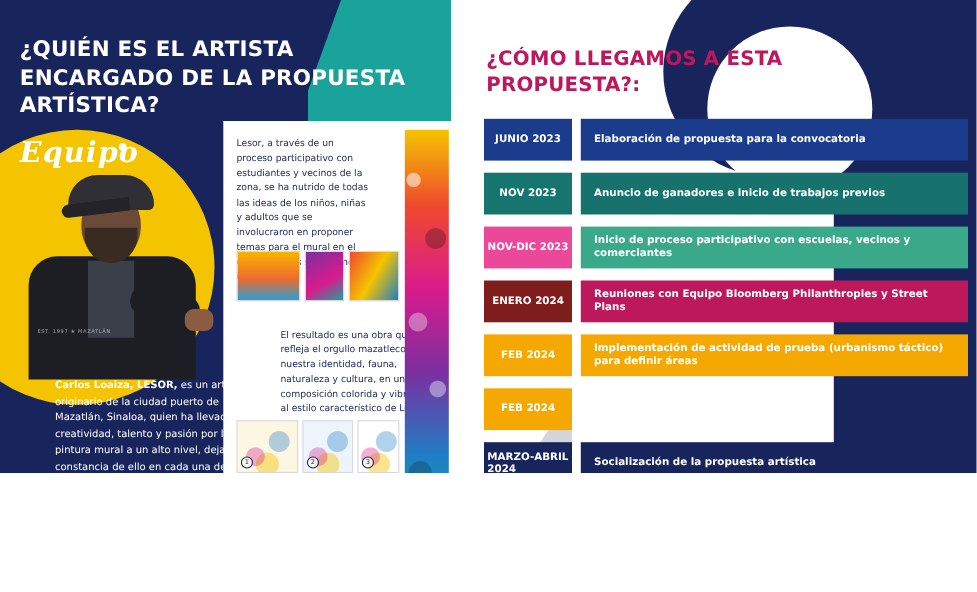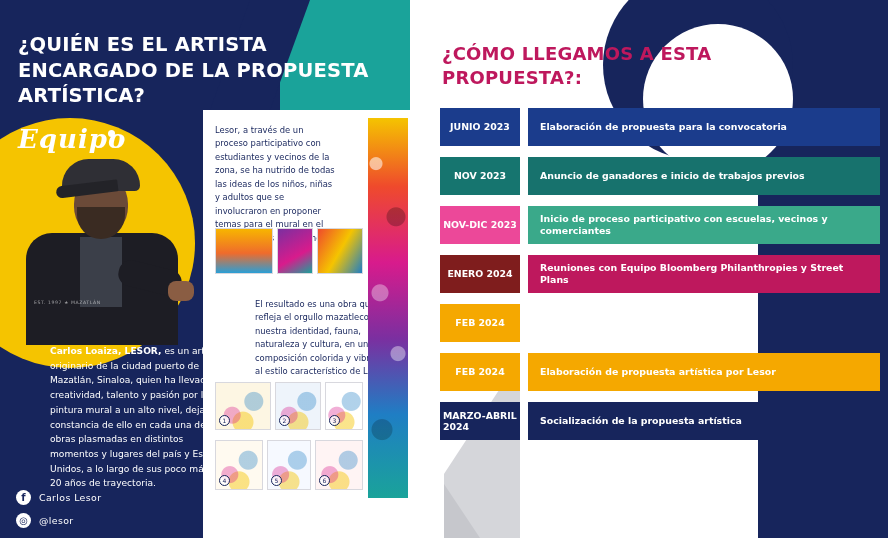--- a/index.html
+++ b/index.html
@@ -9,21 +9,21 @@
   }
   body {
     width: 888px;
     height: 538px;
     overflow: hidden;
     font-family: "DejaVu Sans", sans-serif;
   }
   .page {
     position: relative;
     width: 888px;
-    height: 538px;
+    height: 430px;
     background: #ffffff;
     overflow: hidden;
   }
 
   
   .left-panel {
     position: absolute;
     left: 0; top: 0;
     width: 410px; height: 538px;
     background: #17255c;
@@ -475,25 +475,25 @@
         <div class="tl-text" style="background:#3aa98a">Inicio de proceso participativo con escuelas, vecinos y comerciantes</div>
       </div>
 
       <div class="tl-row">
         <div class="tl-date" style="background:#7f1d1d">ENERO 2024</div>
         <div class="tl-text" style="background:#be185d">Reuniones con Equipo Bloomberg Philanthropies y Street Plans</div>
       </div>
 
       <div class="tl-row">
         <div class="tl-date" style="background:#f5a800">FEB 2024</div>
+        <div class="tl-text" style="background:#f5a800">Implementación de actividad de prueba (urbanismo táctico) para definir áreas</div>
       </div>
 
       <div class="tl-row">
         <div class="tl-date" style="background:#f5a800">FEB 2024</div>
-        <div class="tl-text" style="background:#f5a800">Elaboración de propuesta artística por Lesor</div>
       </div>
 
       <div class="tl-row">
         <div class="tl-date" style="background:#17255c">MARZO-ABRIL 2024</div>
         <div class="tl-text" style="background:#17255c">Socialización de la propuesta artística</div>
       </div>
 
     </div>
   </div>
 

